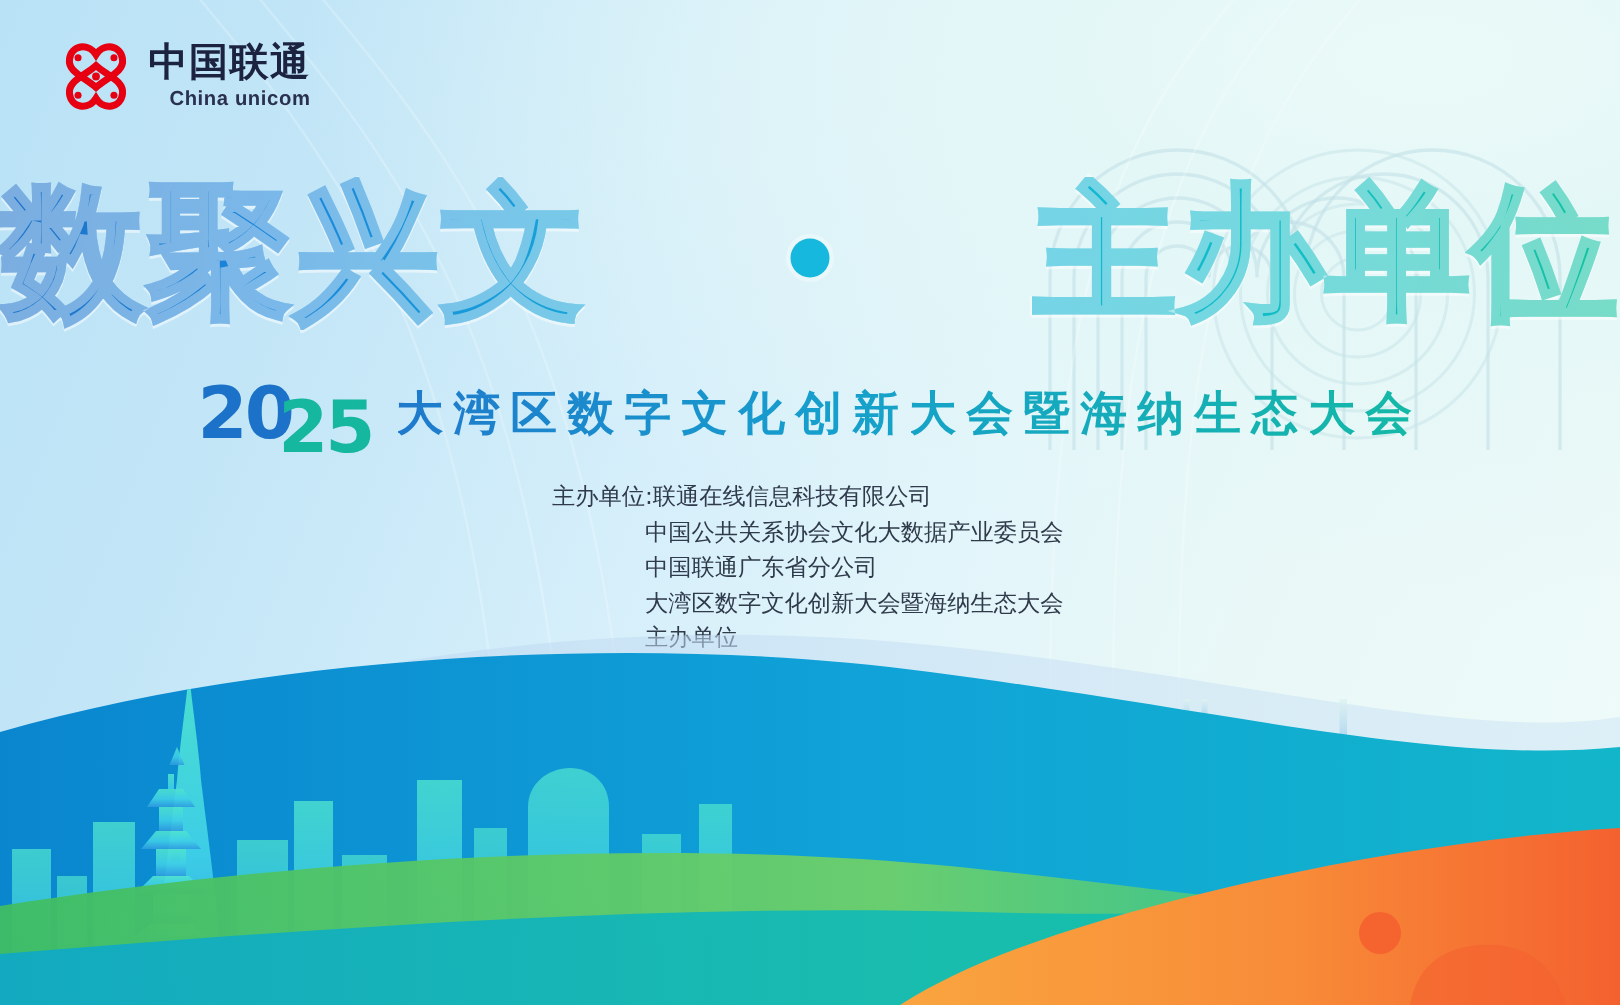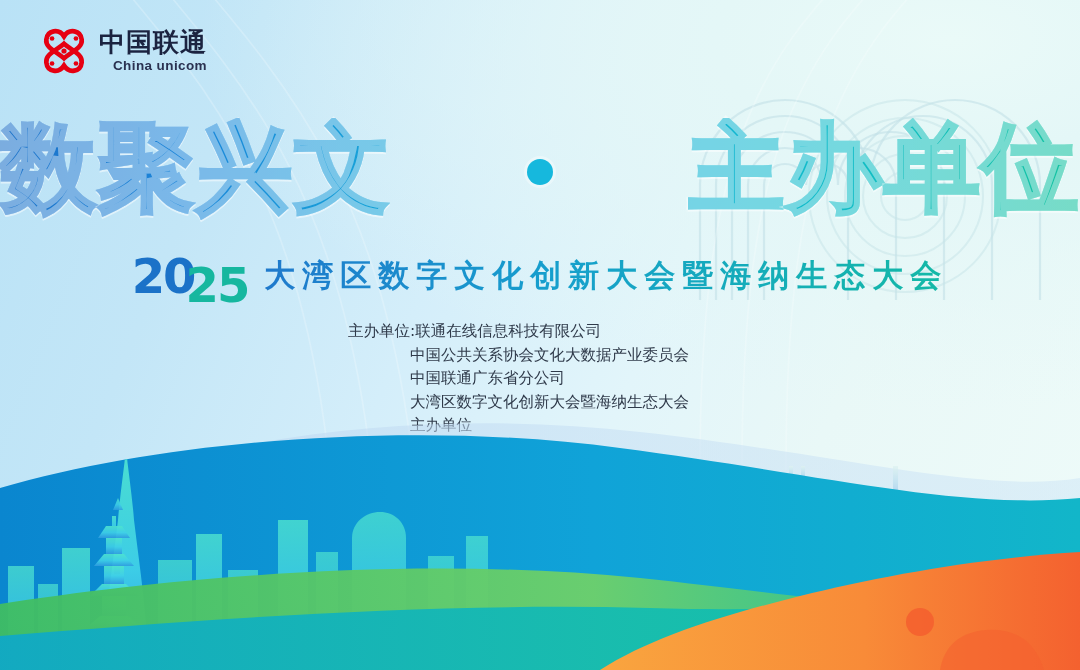--- a/index.html
+++ b/index.html
@@ -100,21 +100,21 @@
     font-size:31px;font-weight:600;
     letter-spacing:7px;
     background:linear-gradient(94deg,#1f79cc 0%,#169fcd 42%,#14b9a6 100%);
     -webkit-background-clip:text;background-clip:text;
     -webkit-text-fill-color:transparent;
     white-space:nowrap;
   }
 
   
   .orgs{
-    position:absolute;left:348px;top:320px;
+    position:absolute;left:368px;top:320px;
     font-family:"DejaVu Sans","Liberation Sans",sans-serif;
     font-size:15.5px;line-height:23.5px;
     color:#2f3a4a;font-weight:500;
     white-space:nowrap;
   }
   .orgs .ind{display:inline-block;width:62px;}
 
   
   .datebox{
     position:absolute;left:0;top:552px;width:1080px;

